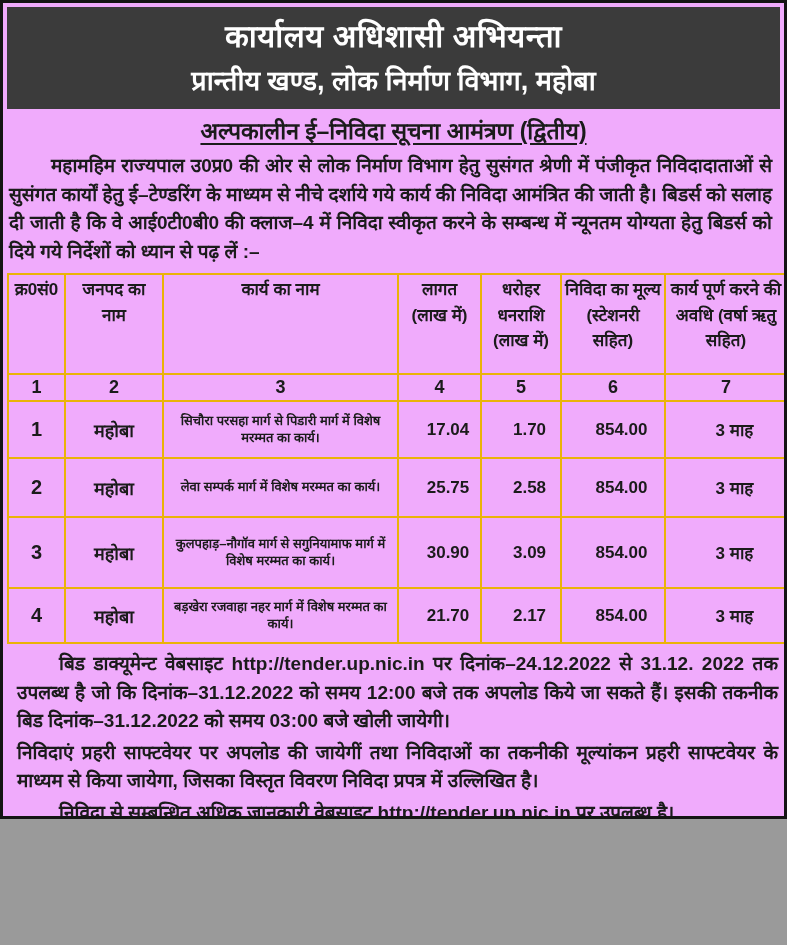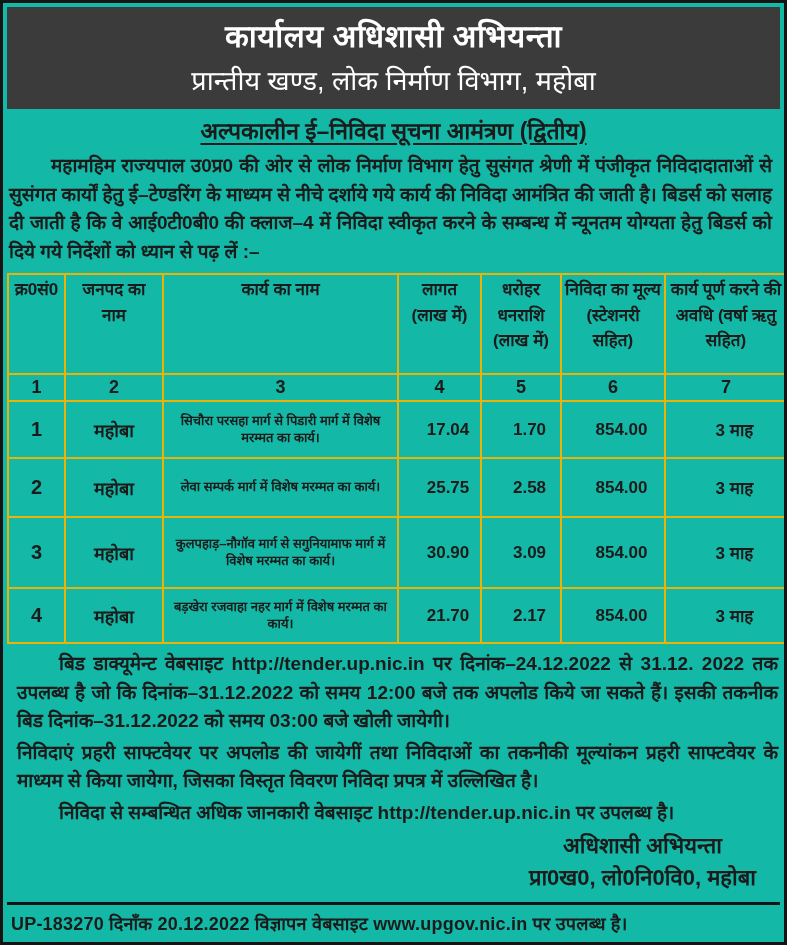--- a/index.html
+++ b/index.html
@@ -1,24 +1,24 @@
 <!DOCTYPE html>
 <html><head>
 <meta charset="utf-8">
 <style>
   html,body { margin:0; padding:0; background:#9a9a9a; }
   .doc {
-    width:787px; height:945px; box-sizing:border-box; margin:0 auto;
-    background:#14b8a6; border:3px solid #141414; padding:4px;
+    width:787px; height:819px; box-sizing:border-box; margin:0 auto;
+    background:#f0abfc; border:3px solid #141414; padding:4px;
     font-family:"Liberation Sans", sans-serif; color:#1b1b1b;
     display:flex; flex-direction:column; overflow:hidden;
   }
   .header-band { background:#3b3b3b; color:#fff; text-align:center; padding:7px 4px 11px; }
   .header-band .l1 { font-size:31px; font-weight:bold; letter-spacing:0.5px; }
-  .header-band .l2 { font-size:27px; font-weight:normal; margin-top:5px; }
+  .header-band .l2 { font-size:27px; font-weight:bold; margin-top:5px; }
 
   .meta-row { display:flex; justify-content:space-between; font-weight:bold; font-size:19px; padding:7px 4px 0 4px; }
 
   .notice-title { text-align:center; font-size:23px; font-weight:bold; text-decoration:underline; text-underline-offset:4px; margin:5px 0 3px; }
 
   .intro { font-size:19px; font-weight:bold; text-align:justify; line-height:1.5; margin:3px 8px 7px 2px; text-indent:42px; }
 
   table { border-collapse:collapse; width:100%; table-layout:fixed; }
   th, td { border:2px solid #eab308; font-weight:bold; text-align:center; padding:2px 3px; box-sizing:border-box; }
   th { vertical-align:top; font-size:17px; line-height:1.5; font-weight:bold; }

